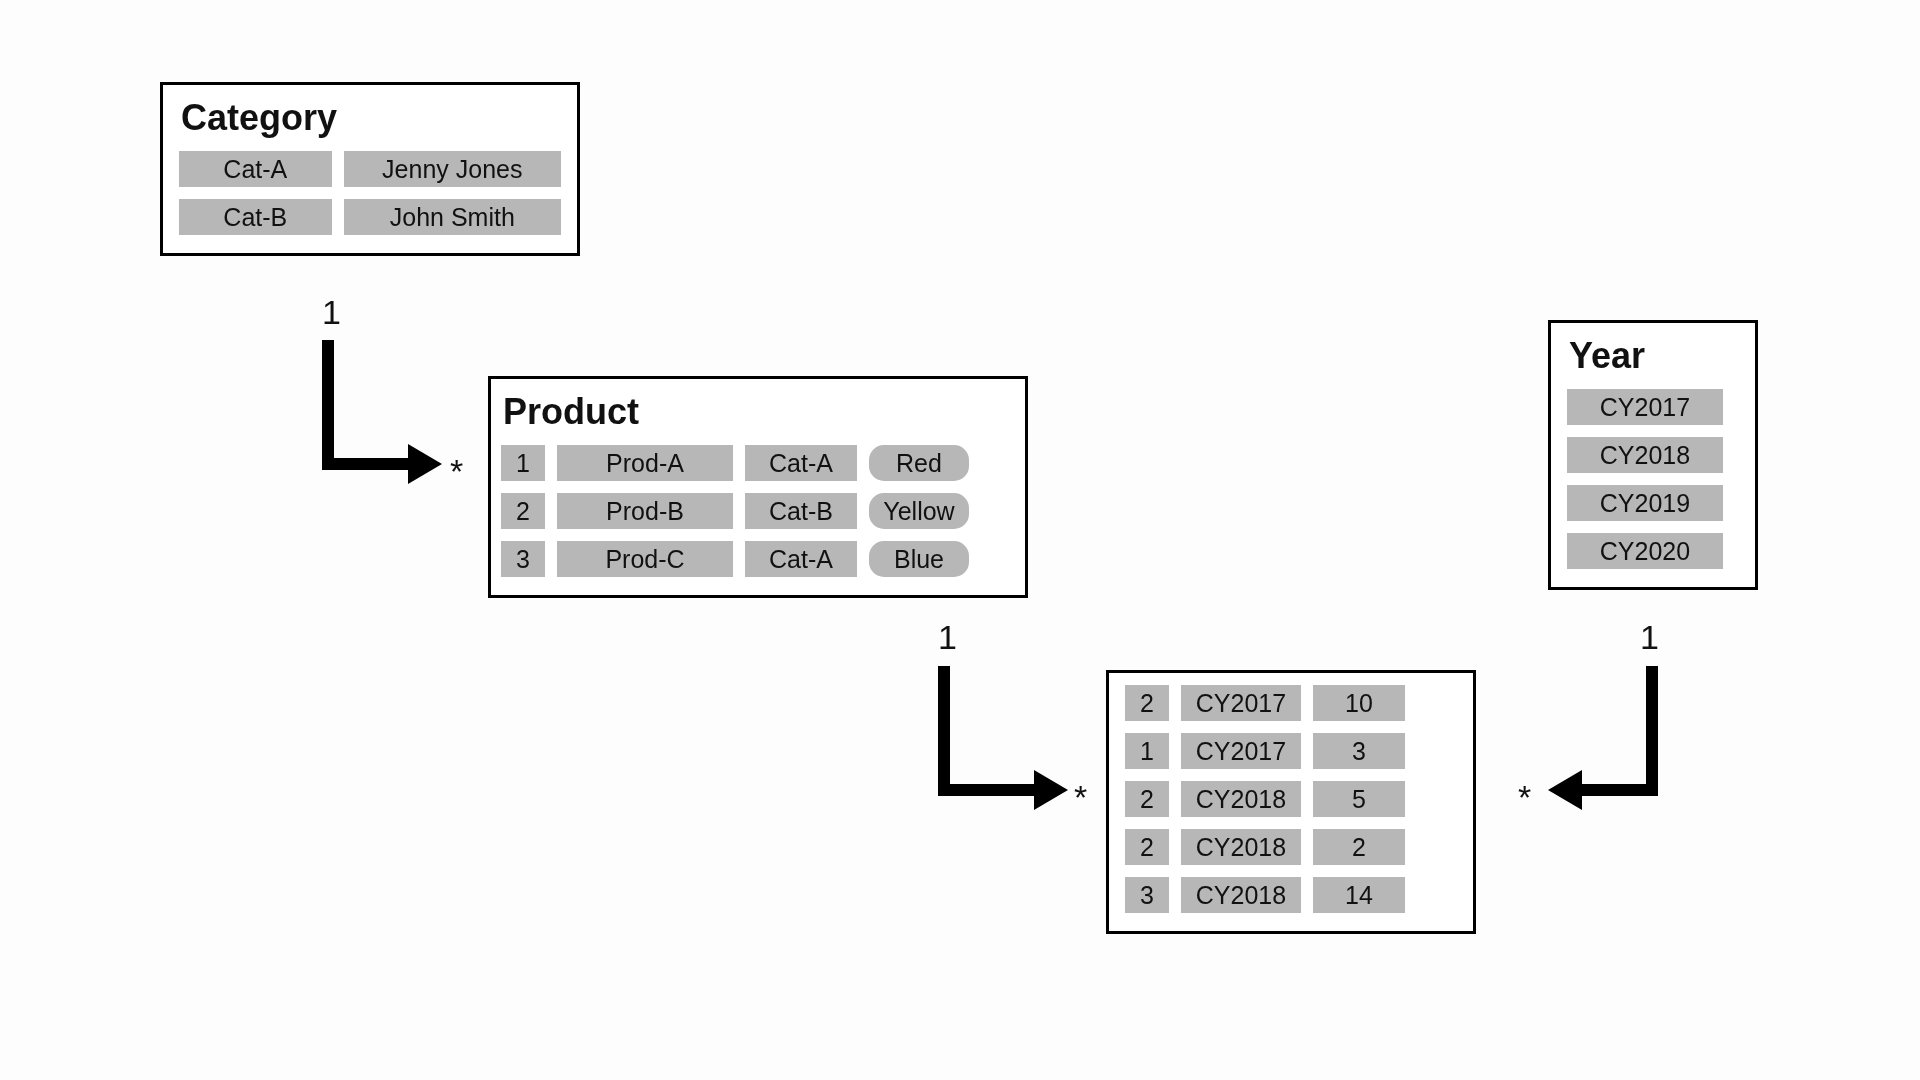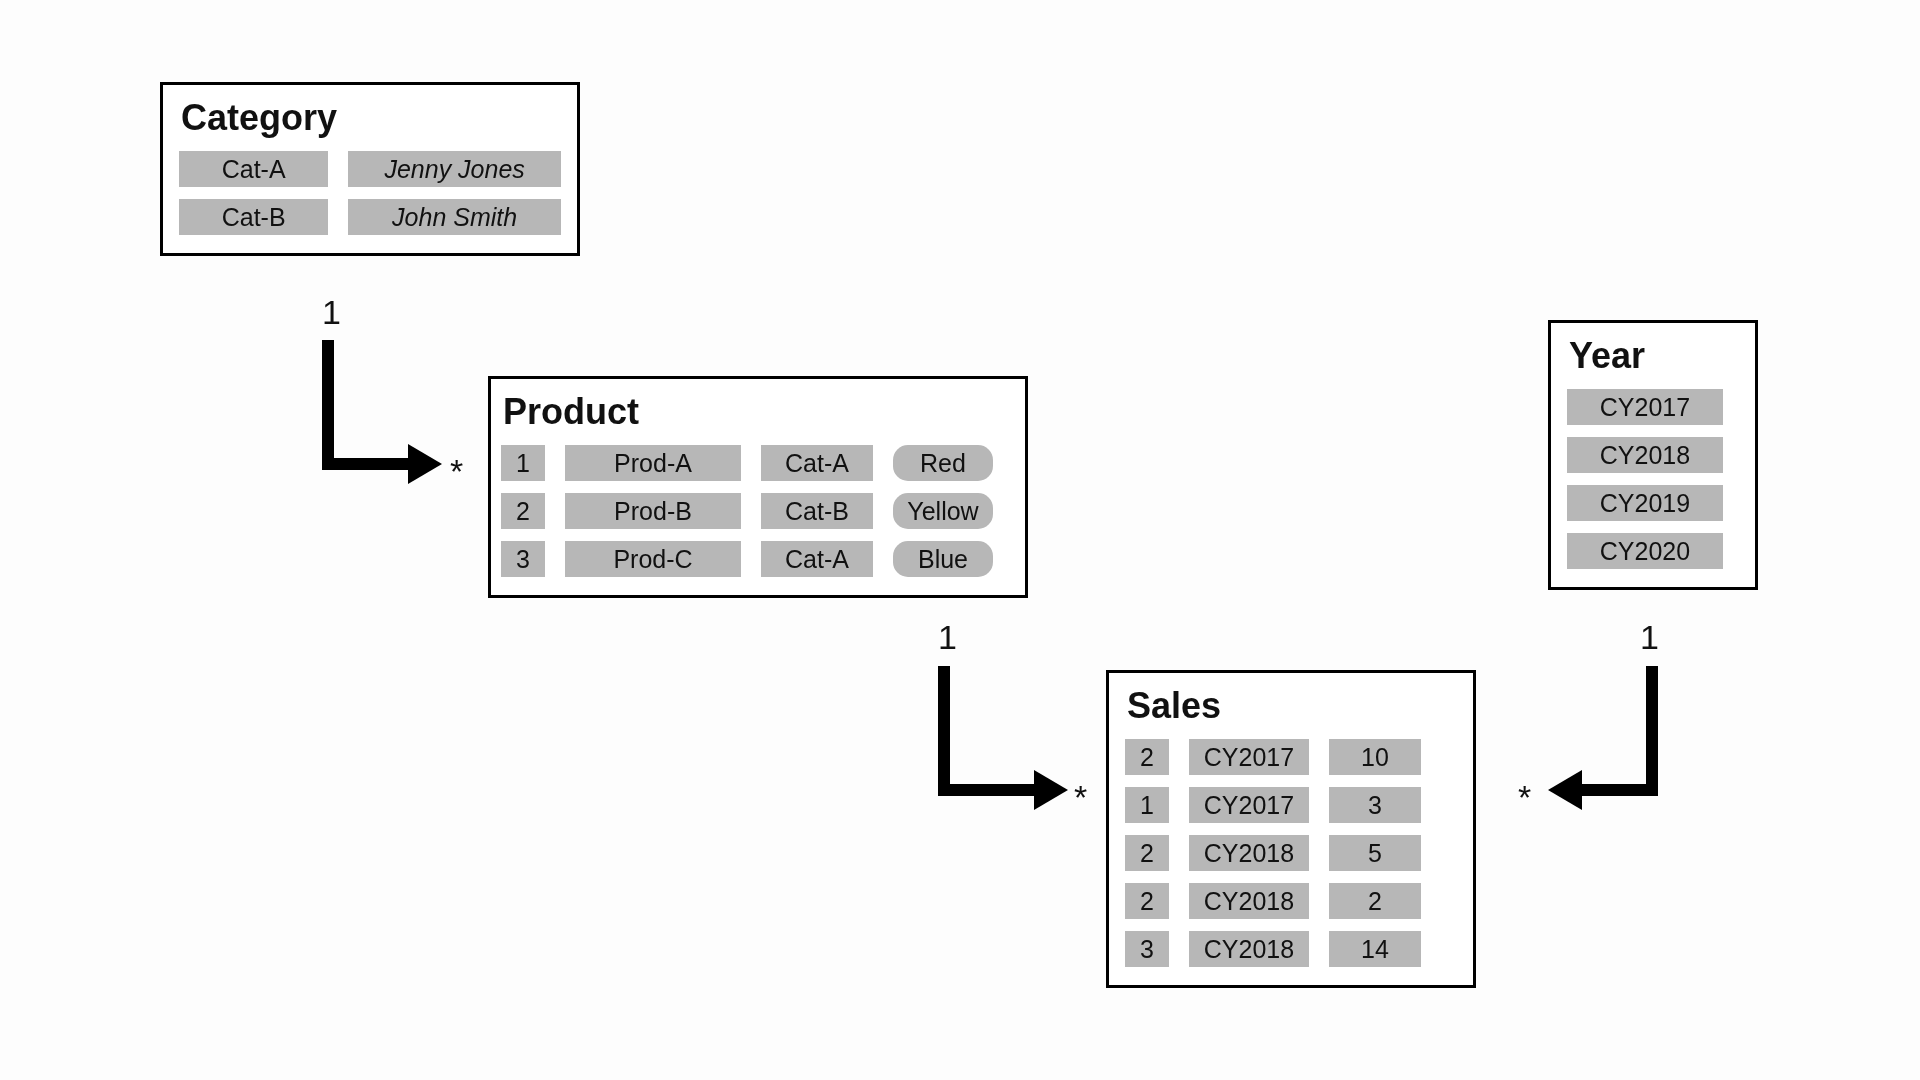--- a/index.html
+++ b/index.html
@@ -22,35 +22,35 @@
     border: 3px solid #000;
     background: #fff;
     padding: 12px 16px 18px 16px;
   }
   .entity-title {
     font-size: 36px;
     font-weight: 700;
     margin: 0 0 12px 2px;
   }
   .rows { display: flex; flex-direction: column; gap: 12px; }
-  .row  { display: flex; gap: 20px; }
+  .row  { display: flex; gap: 12px; }
   .cell {
     background: #b7b7b7;
     text-align: center;
     font-size: 25px;
     line-height: 36px;
     height: 36px;
     box-sizing: border-box;
   }
   
   .w-id   { width: 44px; }
   .w-name { width: 176px; }
   .w-cat  { width: 112px; }
   .w-col  { width: 100px; border-radius: 15px; }
-  .w-person { width: 228px; font-style: italic; }
+  .w-person { width: 228px; }
   .w-catname { width: 160px; }
   .w-year   { width: 156px; }
   .w-salesid{ width: 44px; }
   .w-salesy { width: 120px; }
   .w-salesv { width: 92px; }
 
   
   .card-label {
     position: absolute;
     font-size: 34px;
@@ -115,21 +115,20 @@
       <div class="row">
         <div class="cell w-id">3</div>
         <div class="cell w-name">Prod-C</div>
         <div class="cell w-cat">Cat-A</div>
         <div class="cell w-col">Blue</div>
       </div>
     </div>
   </div>
 
   <div class="entity" style="left:1106px; top:670px; width:370px;">
-    <div class="entity-title">Sales</div>
     <div class="rows">
       <div class="row">
         <div class="cell w-salesid">2</div>
         <div class="cell w-salesy">CY2017</div>
         <div class="cell w-salesv">10</div>
       </div>
       <div class="row">
         <div class="cell w-salesid">1</div>
         <div class="cell w-salesy">CY2017</div>
         <div class="cell w-salesv">3</div>

